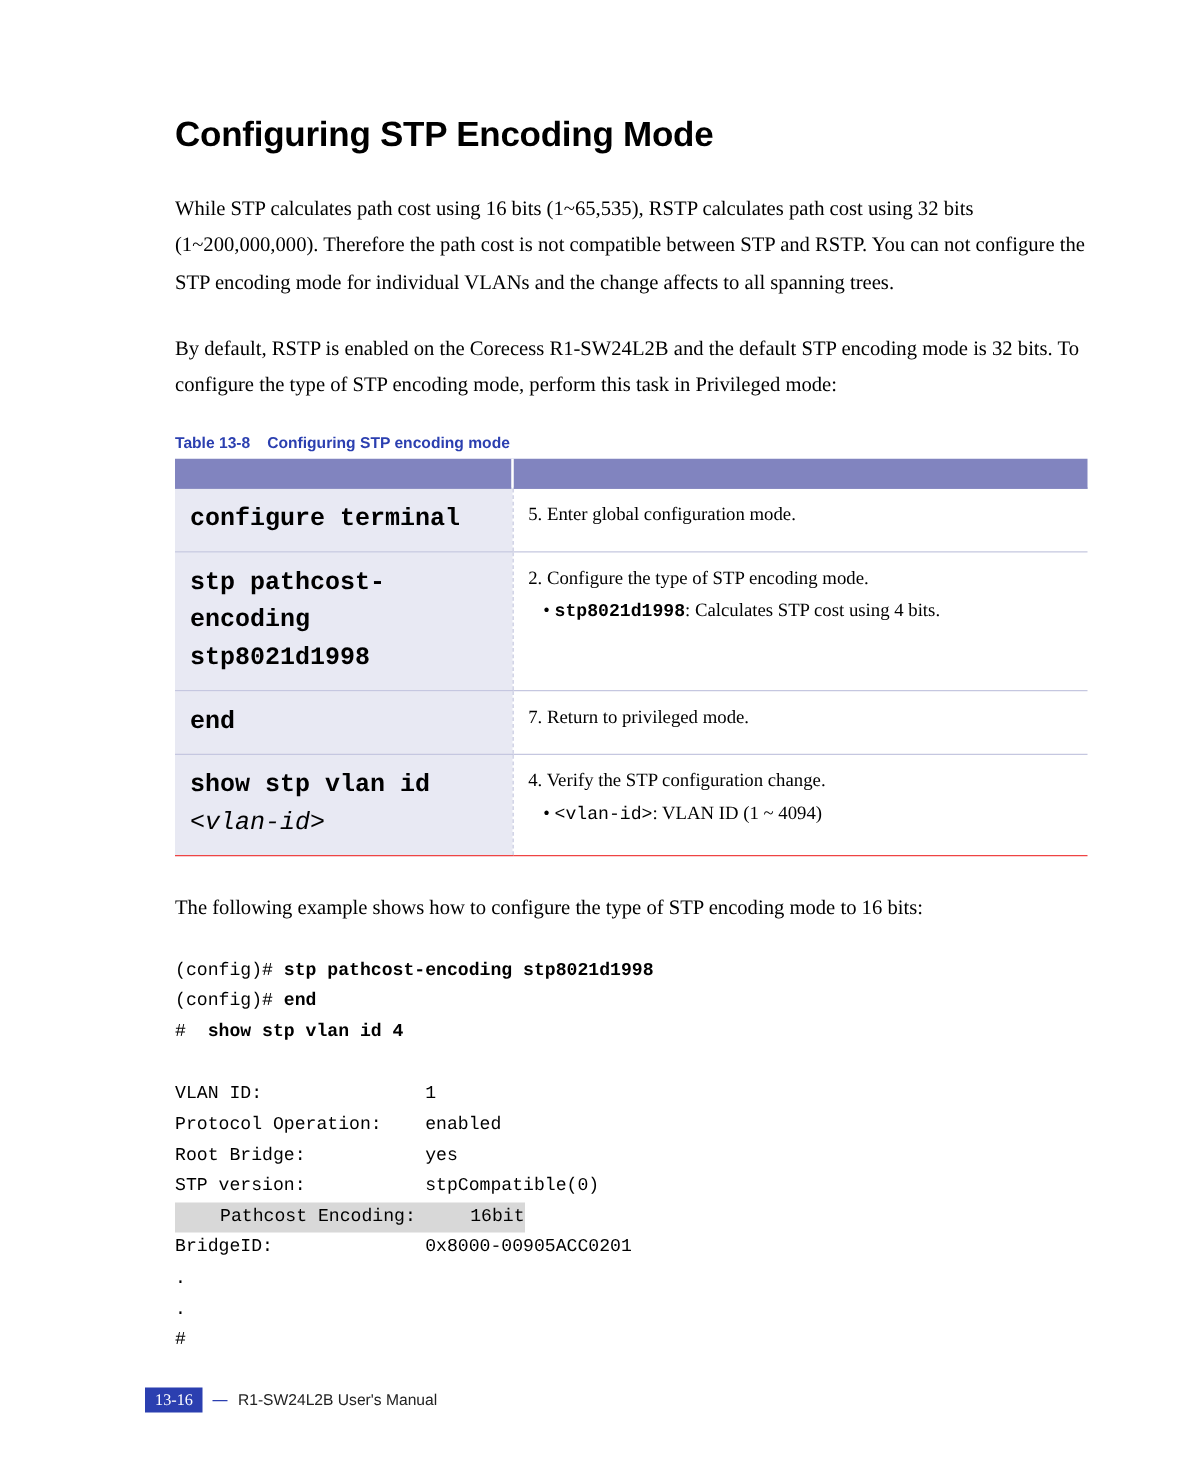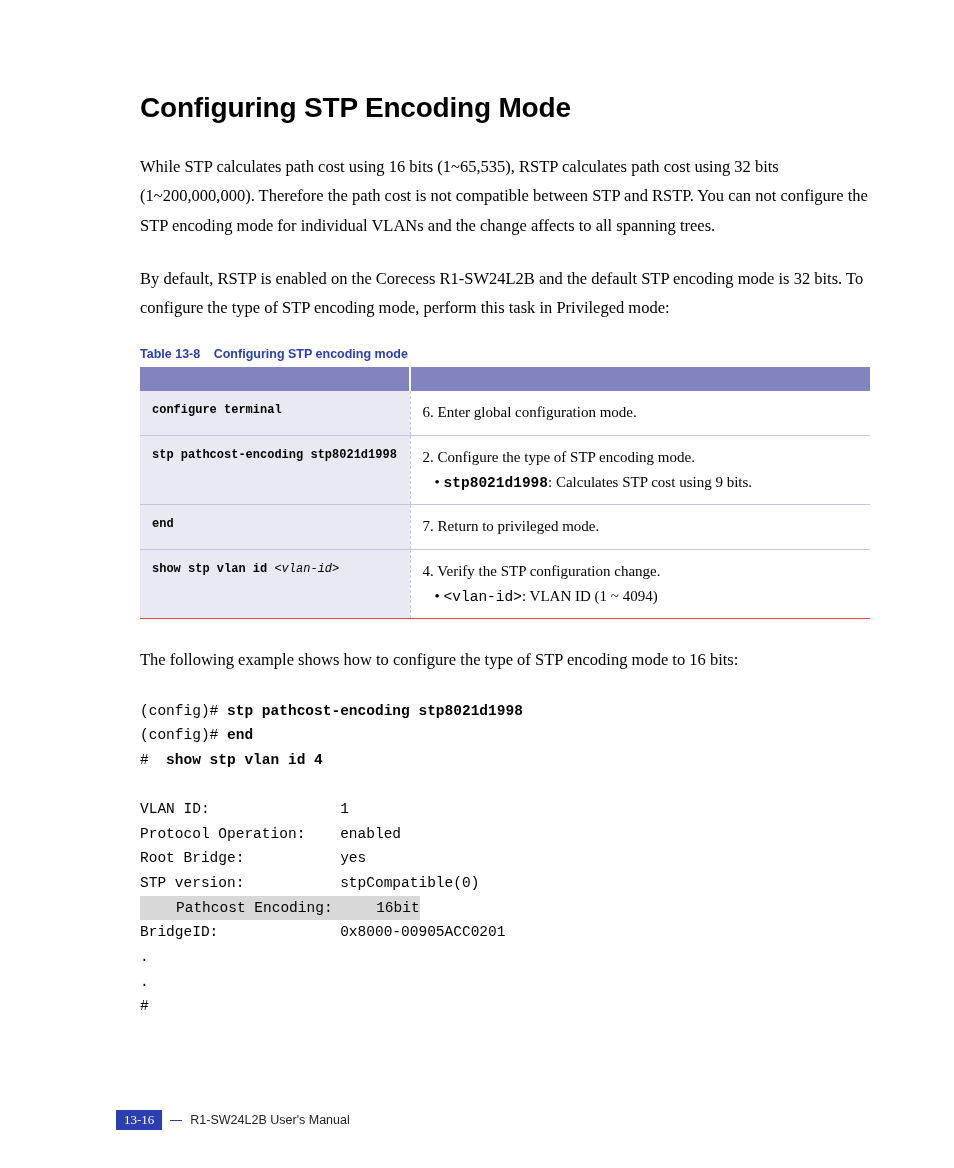--- a/index.html
+++ b/index.html
@@ -51,21 +51,21 @@
     padding: 10px 12px;
     vertical-align: top;
     border-top: 1px solid #c5c7e0;
     font-size: 15px;
   }
   table.cfg tbody tr:first-child td { border-top: 1px solid #8184bf; }
   table.cfg tbody tr:last-child td { border-bottom: 1px solid #ef4444; }
   table.cfg tbody td.cmd {
     background: #e8e9f3;
     font-family: "Courier New", monospace;
-    font-size: 12px;
+    font-size: 20px;
     font-weight: 700;
     border-right: 1px dashed #c5c7e0;
     line-height: 1.5;
   }
   table.cfg tbody td.cmd .param {
     font-weight: 400;
     font-style: italic;
   }
   table.cfg tbody td.desc {
     font-family: "Palatino Linotype", Palatino, Georgia, serif;
@@ -137,27 +137,27 @@
 <table class="cfg">
   <thead>
     <tr>
       <td class="left"></td>
       <td></td>
     </tr>
   </thead>
   <tbody>
     <tr>
       <td class="cmd">configure terminal</td>
-      <td class="desc">6. Enter global configuration mode.</td>
+      <td class="desc">5. Enter global configuration mode.</td>
     </tr>
     <tr>
       <td class="cmd">stp pathcost-encoding stp8021d1998</td>
       <td class="desc">
         <span>2. Configure the type of STP encoding mode.</span>
-        <span class="bullet">•  <span class="mono bold">stp8021d1998</span><span>: Calculates STP cost using 9 bits.</span></span>
+        <span class="bullet">•  <span class="mono bold">stp8021d1998</span><span>: Calculates STP cost using 4 bits.</span></span>
       </td>
     </tr>
     <tr>
       <td class="cmd">end</td>
       <td class="desc">7. Return to privileged mode.</td>
     </tr>
     <tr>
       <td class="cmd">
         <span>show stp vlan id </span><span class="param">&lt;vlan-id&gt;</span>
       </td>

